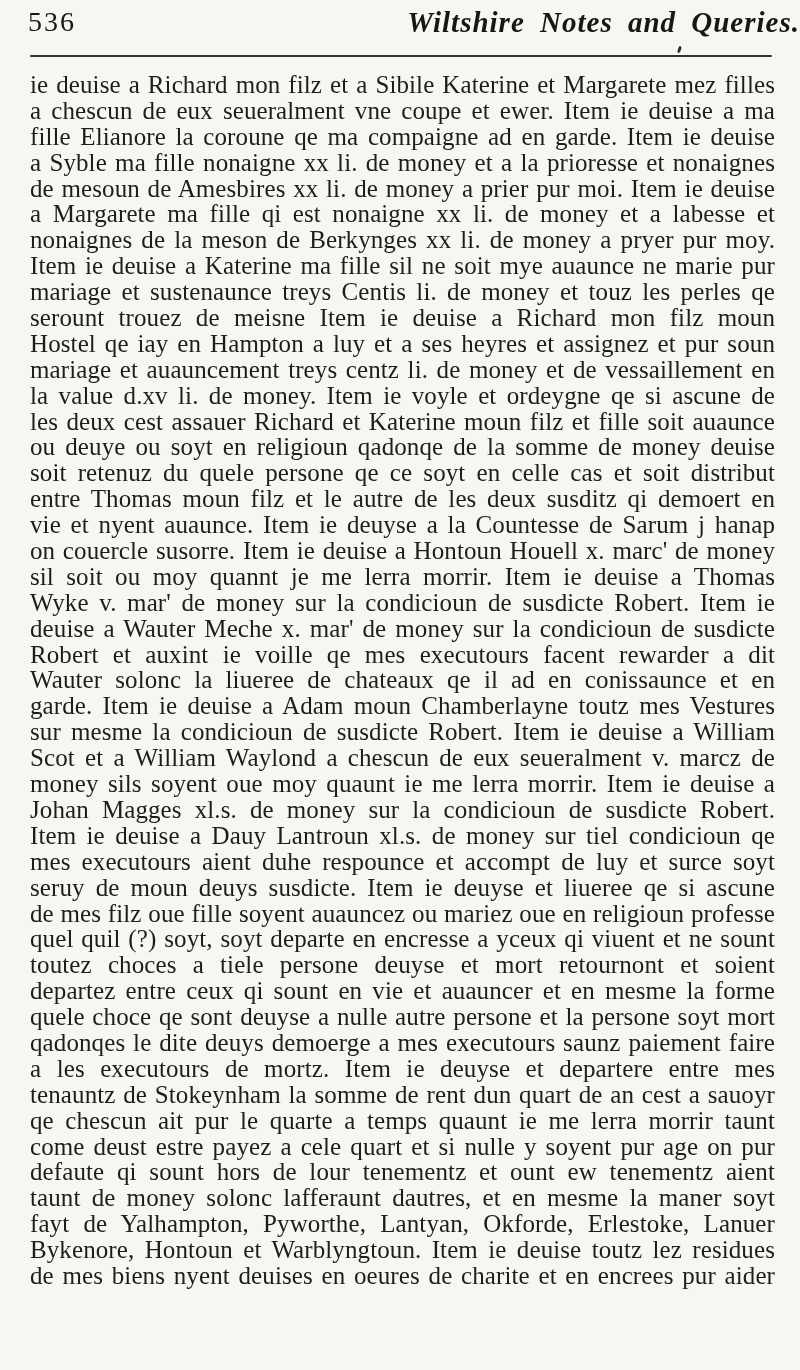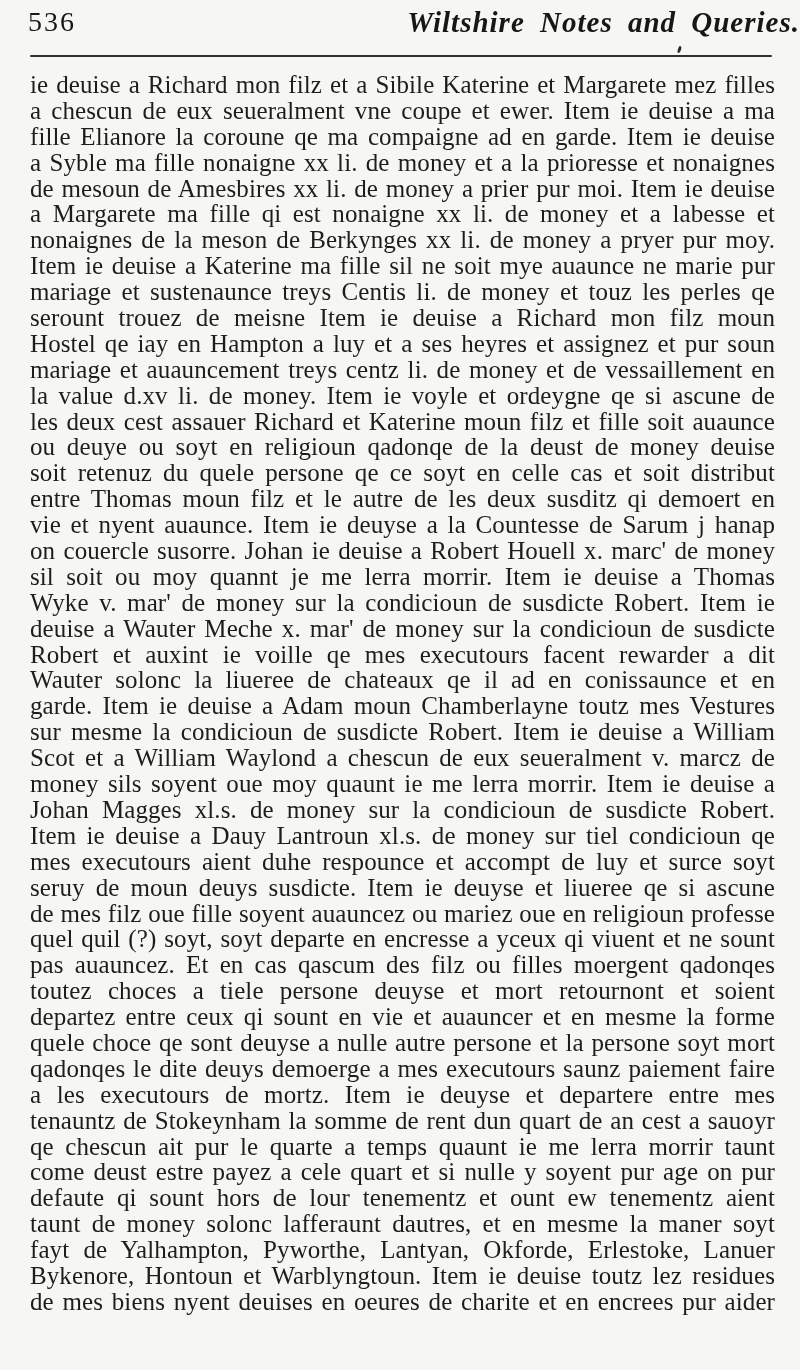--- a/index.html
+++ b/index.html
@@ -97,41 +97,40 @@
       <div class="text-line">de mesoun de Amesbires xx li. de money a prier pur moi. Item ie deuise</div>
       <div class="text-line">a Margarete ma fille qi est nonaigne xx li. de money et a labesse et</div>
       <div class="text-line">nonaignes de la meson de Berkynges xx li. de money a pryer pur moy.</div>
       <div class="text-line">Item ie deuise a Katerine ma fille sil ne soit mye auaunce ne marie pur</div>
       <div class="text-line">mariage et sustenaunce treys Centis li. de money et touz les perles qe</div>
       <div class="text-line">serount trouez de meisne Item ie deuise a Richard mon filz moun</div>
       <div class="text-line">Hostel qe iay en Hampton a luy et a ses heyres et assignez et pur soun</div>
       <div class="text-line">mariage et auauncement treys centz li. de money et de vessaillement en</div>
       <div class="text-line">la value d.xv li. de money. Item ie voyle et ordeygne qe si ascune de</div>
       <div class="text-line">les deux cest assauer Richard et Katerine moun filz et fille soit auaunce</div>
-      <div class="text-line">ou deuye ou soyt en religioun qadonqe de la deust de money deuise</div>
+      <div class="text-line">ou deuye ou soyt en religioun qadonqe de la somme de money deuise</div>
       <div class="text-line">soit retenuz du quele persone qe ce soyt en celle cas et soit distribut</div>
       <div class="text-line">entre Thomas moun filz et le autre de les deux susditz qi demoert en</div>
       <div class="text-line">vie et nyent auaunce. Item ie deuyse a la Countesse de Sarum j hanap</div>
-      <div class="text-line">on couercle susorre. Johan ie deuise a Robert Houell x. marc' de money</div>
+      <div class="text-line">on couercle susorre. Item ie deuise a Hontoun Houell x. marc' de money</div>
       <div class="text-line">sil soit ou moy quannt je me lerra morrir. Item ie deuise a Thomas</div>
       <div class="text-line">Wyke v. mar' de money sur la condicioun de susdicte Robert. Item ie</div>
       <div class="text-line">deuise a Wauter Meche x. mar' de money sur la condicioun de susdicte</div>
       <div class="text-line">Robert et auxint ie voille qe mes executours facent rewarder a dit</div>
       <div class="text-line">Wauter solonc la liueree de chateaux qe il ad en conissaunce et en</div>
       <div class="text-line">garde. Item ie deuise a Adam moun Chamberlayne toutz mes Vestures</div>
       <div class="text-line">sur mesme la condicioun de susdicte Robert. Item ie deuise a William</div>
       <div class="text-line">Scot et a William Waylond a chescun de eux seueralment v. marcz de</div>
       <div class="text-line">money sils soyent oue moy quaunt ie me lerra morrir. Item ie deuise a</div>
       <div class="text-line">Johan Magges xl.s. de money sur la condicioun de susdicte Robert.</div>
       <div class="text-line">Item ie deuise a Dauy Lantroun xl.s. de money sur tiel condicioun qe</div>
       <div class="text-line">mes executours aient duhe respounce et accompt de luy et surce soyt</div>
       <div class="text-line">seruy de moun deuys susdicte. Item ie deuyse et liueree qe si ascune</div>
       <div class="text-line">de mes filz oue fille soyent auauncez ou mariez oue en religioun professe</div>
       <div class="text-line">quel quil (?) soyt, soyt departe en encresse a yceux qi viuent et ne sount</div>
-      <div class="text-line">pas auauncez. Et en cas qascum des filz ou filles moergent qadonqes</div>
       <div class="text-line">toutez choces a tiele persone deuyse et mort retournont et soient</div>
       <div class="text-line">departez entre ceux qi sount en vie et auauncer et en mesme la forme</div>
       <div class="text-line">quele choce qe sont deuyse a nulle autre persone et la persone soyt mort</div>
       <div class="text-line">qadonqes le dite deuys demoerge a mes executours saunz paiement faire</div>
       <div class="text-line">a les executours de mortz. Item ie deuyse et departere entre mes</div>
       <div class="text-line">tenauntz de Stokeynham la somme de rent dun quart de an cest a sauoyr</div>
       <div class="text-line">qe chescun ait pur le quarte a temps quaunt ie me lerra morrir taunt</div>
       <div class="text-line">come deust estre payez a cele quart et si nulle y soyent pur age on pur</div>
       <div class="text-line">defaute qi sount hors de lour tenementz et ount ew tenementz aient</div>
       <div class="text-line">taunt de money solonc lafferaunt dautres, et en mesme la maner soyt</div>

